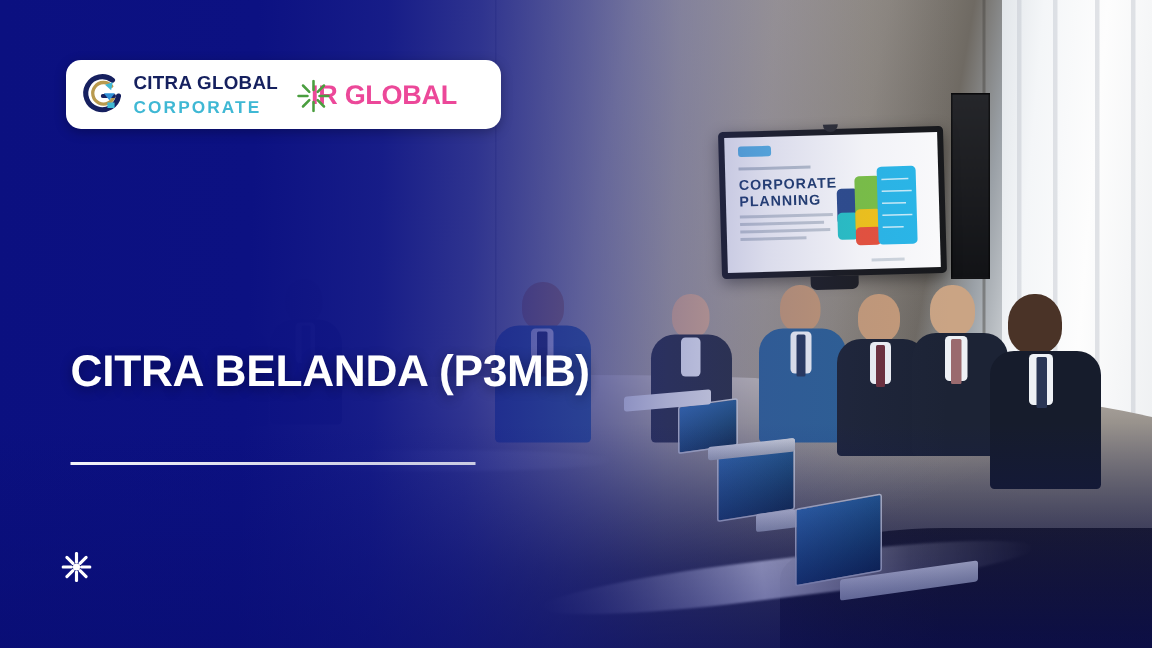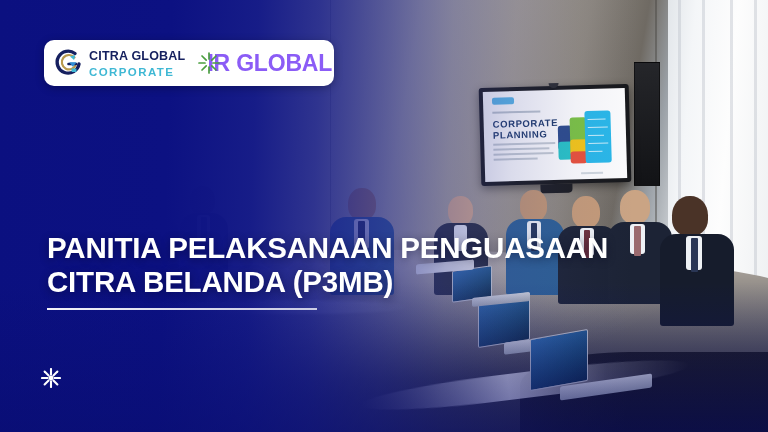--- a/index.html
+++ b/index.html
@@ -157,21 +157,21 @@
     font-size:12.5px;font-weight:bold;letter-spacing:.2px;color:#15205e;
     font-family:"Liberation Sans",sans-serif;white-space:nowrap;
   }
   .cgc-line2{
     font-size:11.5px;font-weight:bold;letter-spacing:1.4px;color:#3fb8d4;
     font-family:"Liberation Sans",sans-serif;white-space:nowrap;margin-top:1px;
   }
   .irg{display:flex;align-items:center;margin-left:13px;position:relative;}
   .irg-burst{position:relative;width:22px;height:22px;flex:0 0 22px;margin-right:1px;align-self:flex-start;margin-top:2px;}
   .irg-text{
-    font-size:23px;font-weight:bold;color:#8b5cf6;letter-spacing:-.2px;
+    font-size:18px;font-weight:bold;color:#ec4899;letter-spacing:-.2px;
     font-family:"Liberation Sans",sans-serif;white-space:nowrap;margin-left:-14px;
   }
 
   .headline{
     position:absolute;left:47px;top:231px;width:690px;
     color:#fff;font-weight:bold;font-size:29.5px;line-height:1.16;
     letter-spacing:-.2px;
     font-family:"Liberation Sans",sans-serif;
     text-shadow:0 2px 8px rgba(0,0,30,.45);
   }
@@ -357,21 +357,20 @@
             <line x1="8.2" y1="13.8" x2="4" y2="18"></line>
           </g>
         </svg>
       </span>
       <span class="irg-text">IR GLOBAL</span>
     </div>
 
   </div>
 
   <div class="headline">
-    <div>PANITIA PELAKSANAAN PENGUASAAN</div>
     <div>CITRA BELANDA (P3MB)</div>
   </div>
 
   <div class="divider"></div>
 
   <div class="tagline">
     <span class="tag-burst">
       <svg width="20" height="20" viewBox="0 0 20 20">
         <g stroke="#ffffff" stroke-width="2.1" stroke-linecap="round">
           <line x1="10" y1="1" x2="10" y2="6.6"></line>

